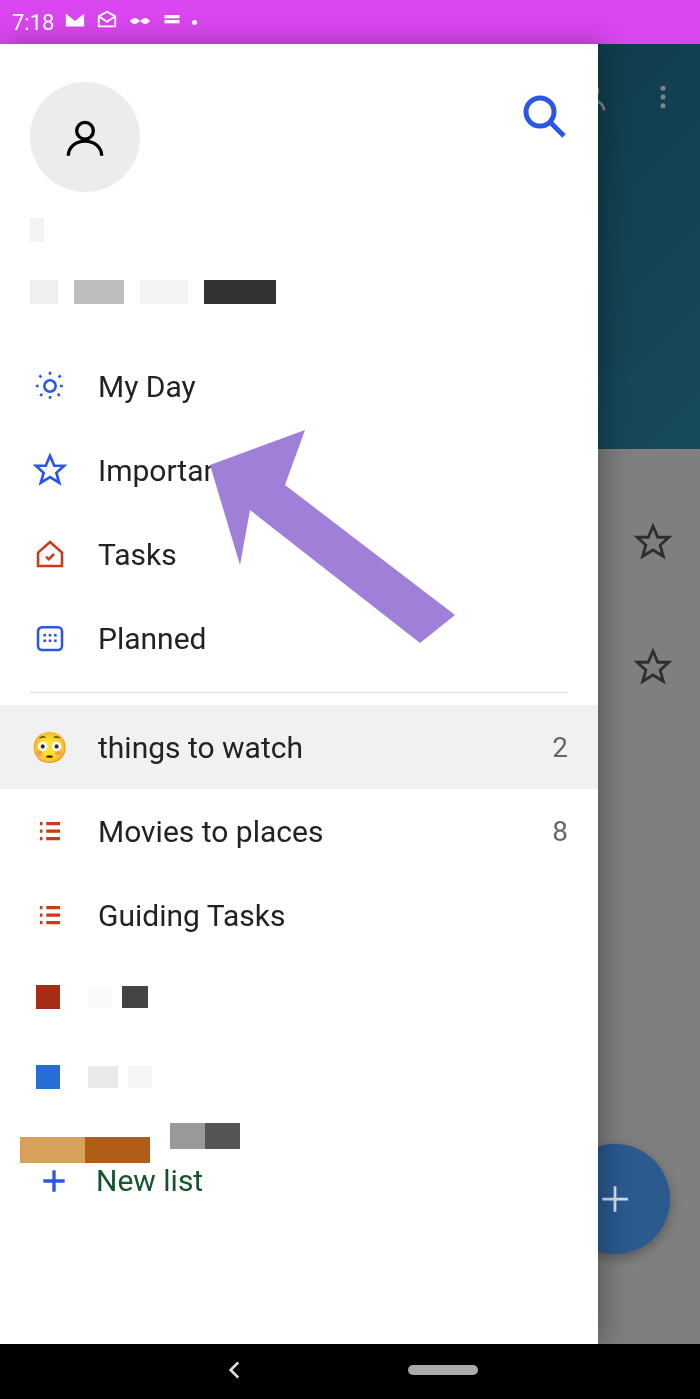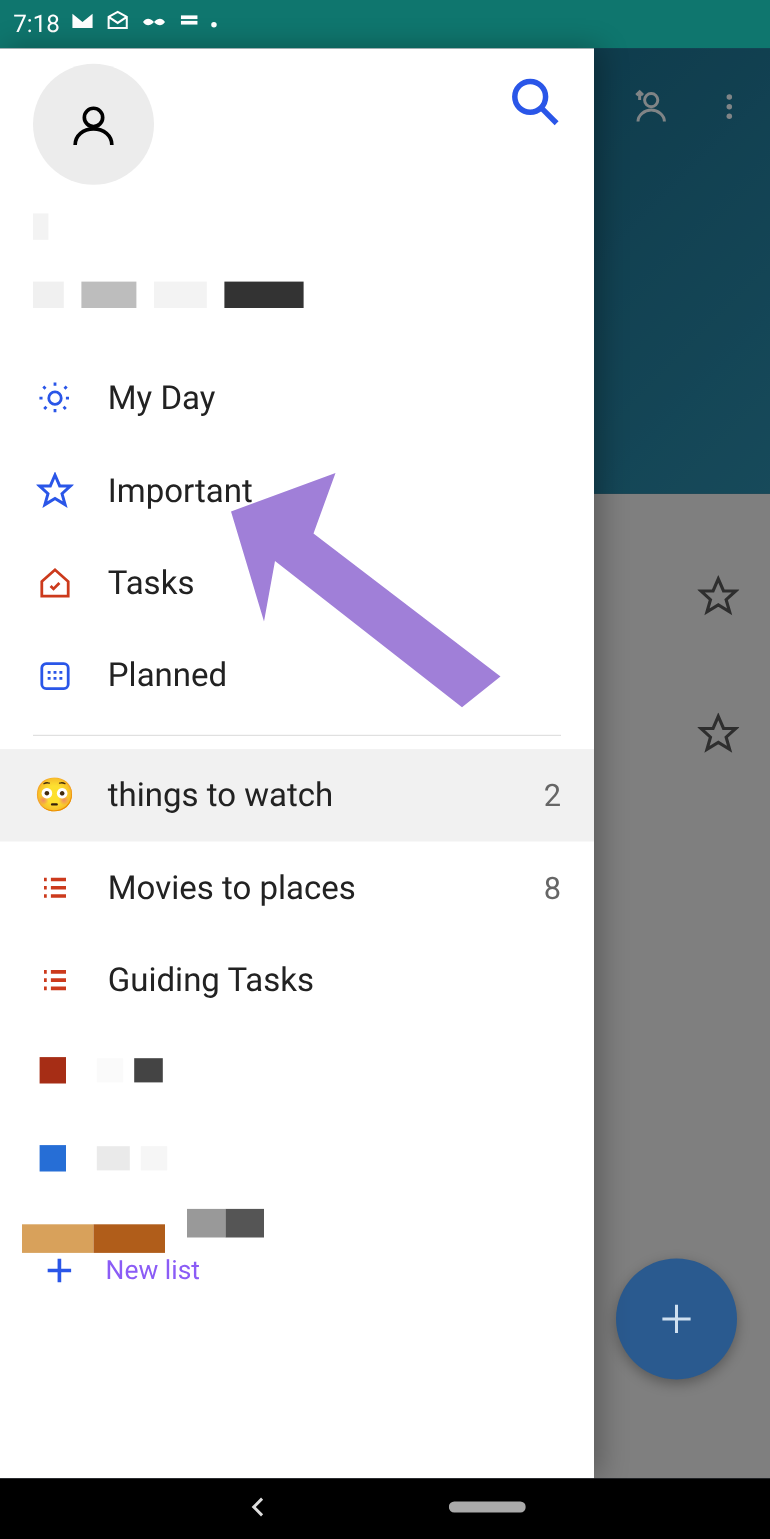--- a/index.html
+++ b/index.html
@@ -1,38 +1,38 @@
 <!DOCTYPE html>
 <html><head>
 <meta charset="utf-8">
 <style>
   * { box-sizing: border-box; margin: 0; padding: 0; }
   html, body { width: 700px; height: 1399px; overflow: hidden; font-family: -apple-system, Roboto, "Segoe UI", sans-serif; }
   body { background: #0f1a2b; position: relative; }
 
   
-  .status-bar { height: 44px; background: #0f766e; color: #fff; display: flex; padding: 0 12px; font-size: 22px; }
+  .status-bar { height: 44px; background: #d946ef; color: #fff; display: flex; padding: 0 12px; font-size: 22px; }
   .status-left { display:flex; align-items:center; gap:10px;}
   .status-right { margin-left:auto; display:flex; align-items:center; gap:6px;}
   .dot { width:5px; height:5px; border-radius:50%; background:#fff;}
 
   
   .backdrop { position:absolute; left:0; top:44px; right:0; bottom:55px; }
   .bg-top { position:absolute; left:540px; right:0; top:0; height:405px; background: linear-gradient(135deg,#1c6e8c 0%,#2a87a5 100%); }
   .bg-icons { position:absolute; right:22px; top:35px; display:flex; gap:38px; color:#fff; opacity:0.9;}
   .bg-list { position:absolute; left:540px; right:0; top:405px; bottom:0; background:#e8e8e8;}
   .bg-row { position:absolute; left:0; right:0; height:110px; display:flex; align-items:center; justify-content:flex-end; padding-right:28px;}
   .bg-star { color:#555;}
   .dim-overlay { position:absolute; left:540px; right:0; top:0; bottom:0; background: rgba(0,0,0,0.45); }
 
   .fab { position:absolute; right:30px; bottom:90px; width:110px; height:110px; border-radius:50%; background:#2a5a8f; display:flex; align-items:center; justify-content:center; color:#c0d0e0; box-shadow:0 4px 12px rgba(0,0,0,0.3);}
   .fab svg { width:44px; height:44px;}
 
   
-  .drawer { position:absolute; left:0; top:44px; width:540px; bottom:55px; background:#fff; box-shadow: 6px 0 25px rgba(0,0,0,0.3); display:flex; flex-direction:column; padding-top:4px;}
+  .drawer { position:absolute; left:0; top:44px; width:598px; bottom:55px; background:#fff; box-shadow: 6px 0 25px rgba(0,0,0,0.3); display:flex; flex-direction:column; padding-top:28px;}
   .drawer-header { display:flex; padding:10px 30px 0 30px; align-items:flex-start;}
   .avatar { width:110px; height:110px; border-radius:50%; background:#ececec; display:flex; align-items:center; justify-content:center; color:#111;}
   .avatar svg { width:50px; height:50px;}
   .search-btn { margin-left:auto; margin-top:10px; color:#2a56e8;}
   .search-btn svg { width:48px; height:48px; stroke-width:2.5;}
 
   
   .redact-row { display:flex; gap:16px; padding:8px 30px 0 30px; margin-top:8px;}
   .redact-row span { height:24px;}
   .r-a { width:30px; background:#f0f0f0;}
@@ -56,21 +56,21 @@
   .redact-list-item { display:flex; align-items:center; height:80px; padding:0 30px 0 36px; gap:28px;}
   .sq { width:24px; height:24px;}
   .sq-red { background:#a62d15;}
   .sq-dark { background:#444;}
   .sq-white { background:#fafafa;}
   .sq-blue { background:#266ed6;}
   .sq-lt { background:#eaeaea;}
   .bar { display:flex; gap:10px;}
 
   
-  .new-list { display:flex; align-items:center; gap:26px; padding:0 30px 20px 38px; color:#8b5cf6; font-size:24px; margin-top:0;}
+  .new-list { display:flex; align-items:center; gap:26px; padding:0 30px 20px 38px; color:#14532d; font-size:30px; margin-top:0;}
   .new-list svg { width:32px; height:32px;}
 
   
   .navbar { position:absolute; left:0; right:0; bottom:0; height:55px; background:#000; display:flex; align-items:center; justify-content:center; gap:160px; color:#bbb;}
 
   
   .arrow-overlay { position:absolute; left:190px; top:425px; width:300px; height:250px; pointer-events:none; z-index:50;}
 
   
   .bottom-palette { position:absolute; left:20px; width:130px; height:26px; display:flex;}

